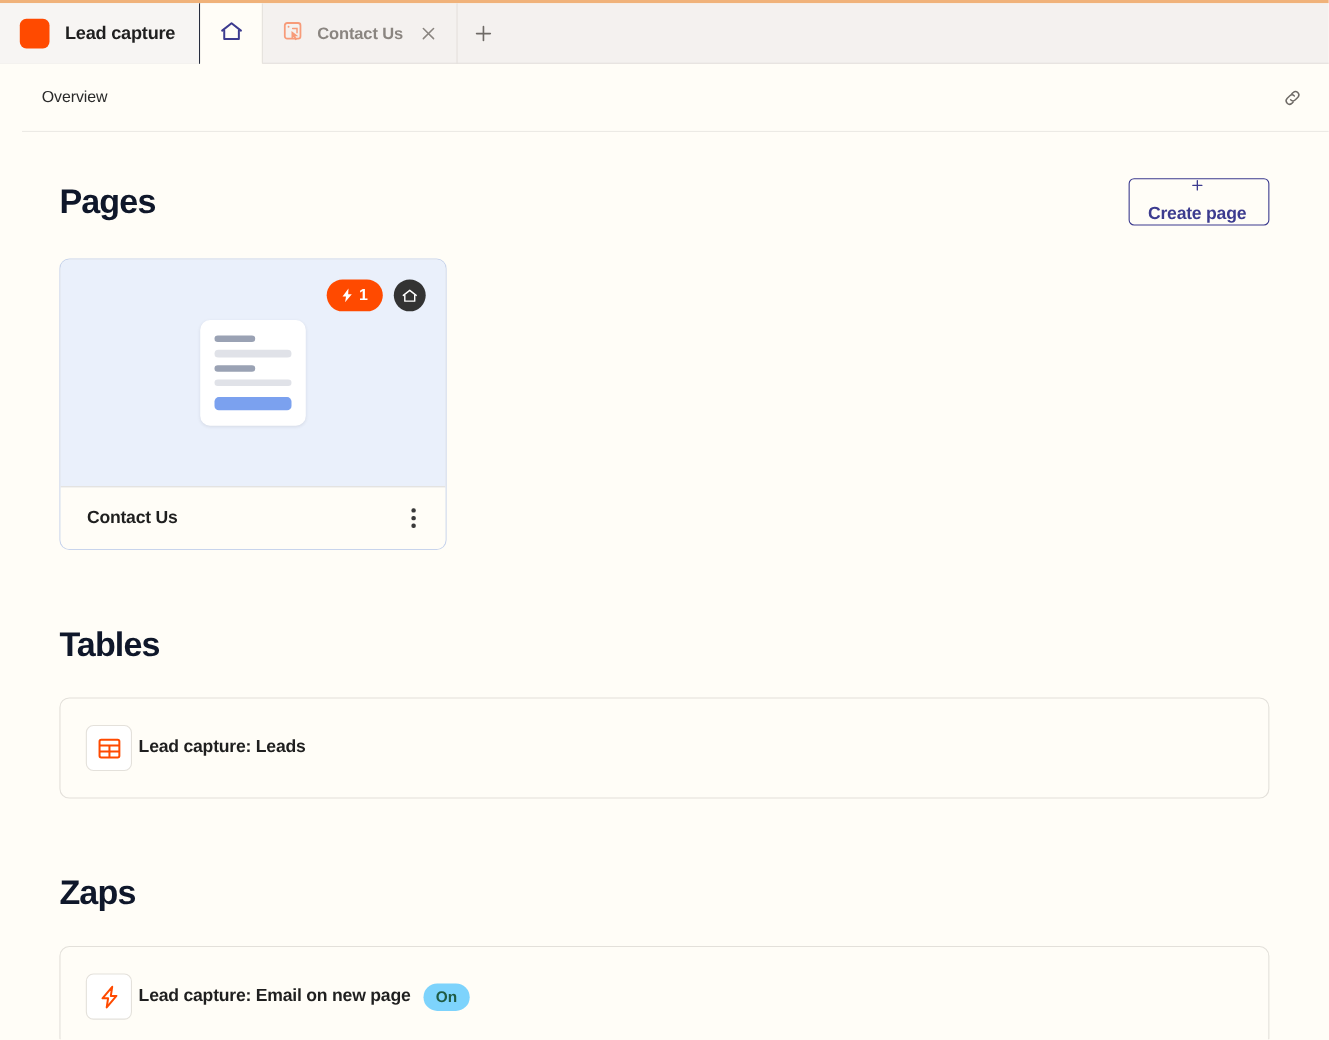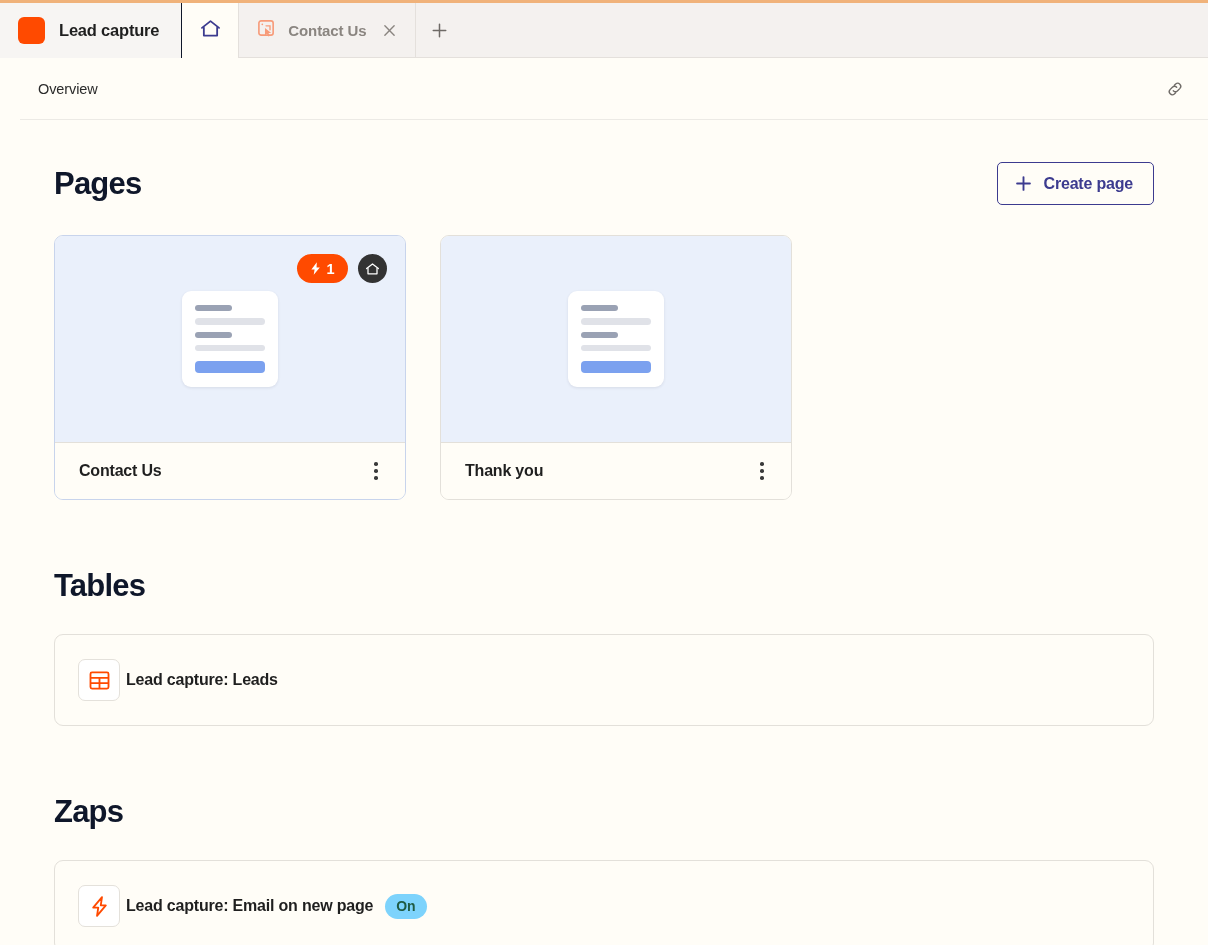--- a/index.html
+++ b/index.html
@@ -158,20 +158,21 @@
     padding: 0 20px 0 17px;
     border: 1.6px solid #3c3b8f;
     border-radius: 5px;
     background: transparent;
     color: #3c3b8f;
     font-family: inherit;
     font-size: 16px;
     font-weight: bold;
     letter-spacing: -0.2px;
     cursor: pointer;
+    flex-direction: column;
   }
 
   
   .page-grid {
     display: flex;
     gap: 34px;
     margin-top: 30px;
   }
   .page-card {
     width: 352px;
@@ -404,39 +405,20 @@
         <div class="card-foot">
           <span class="card-name">Contact Us</span>
           <span class="kebab">
               <i></i>
               <i></i>
               <i></i>
             </span>
         </div>
       </div>
 
-      <div class="page-card">
-        <div class="thumb">
-          <div class="mini-page">
-            <div class="bar short"></div>
-            <div class="bar long"></div>
-            <div class="bar short"></div>
-            <div class="bar long"></div>
-            <div class="bar cta"></div>
-          </div>
-        </div>
-        <div class="card-foot">
-          <span class="card-name">Thank you</span>
-          <span class="kebab">
-              <i></i>
-              <i></i>
-              <i></i>
-            </span>
-        </div>
-      </div>
 
     </div>
   </div>
 
   <div class="s-tables">
     <h2 class="section-title">Tables</h2>
     <div class="row-card">
       <div class="row-icon">
         <svg width="23" height="23" viewBox="0 0 24 24" fill="none">
           <rect x="2.6" y="3.6" width="18.8" height="16.8" rx="1.6" stroke="#ff4a00" stroke-width="1.9"></rect>

